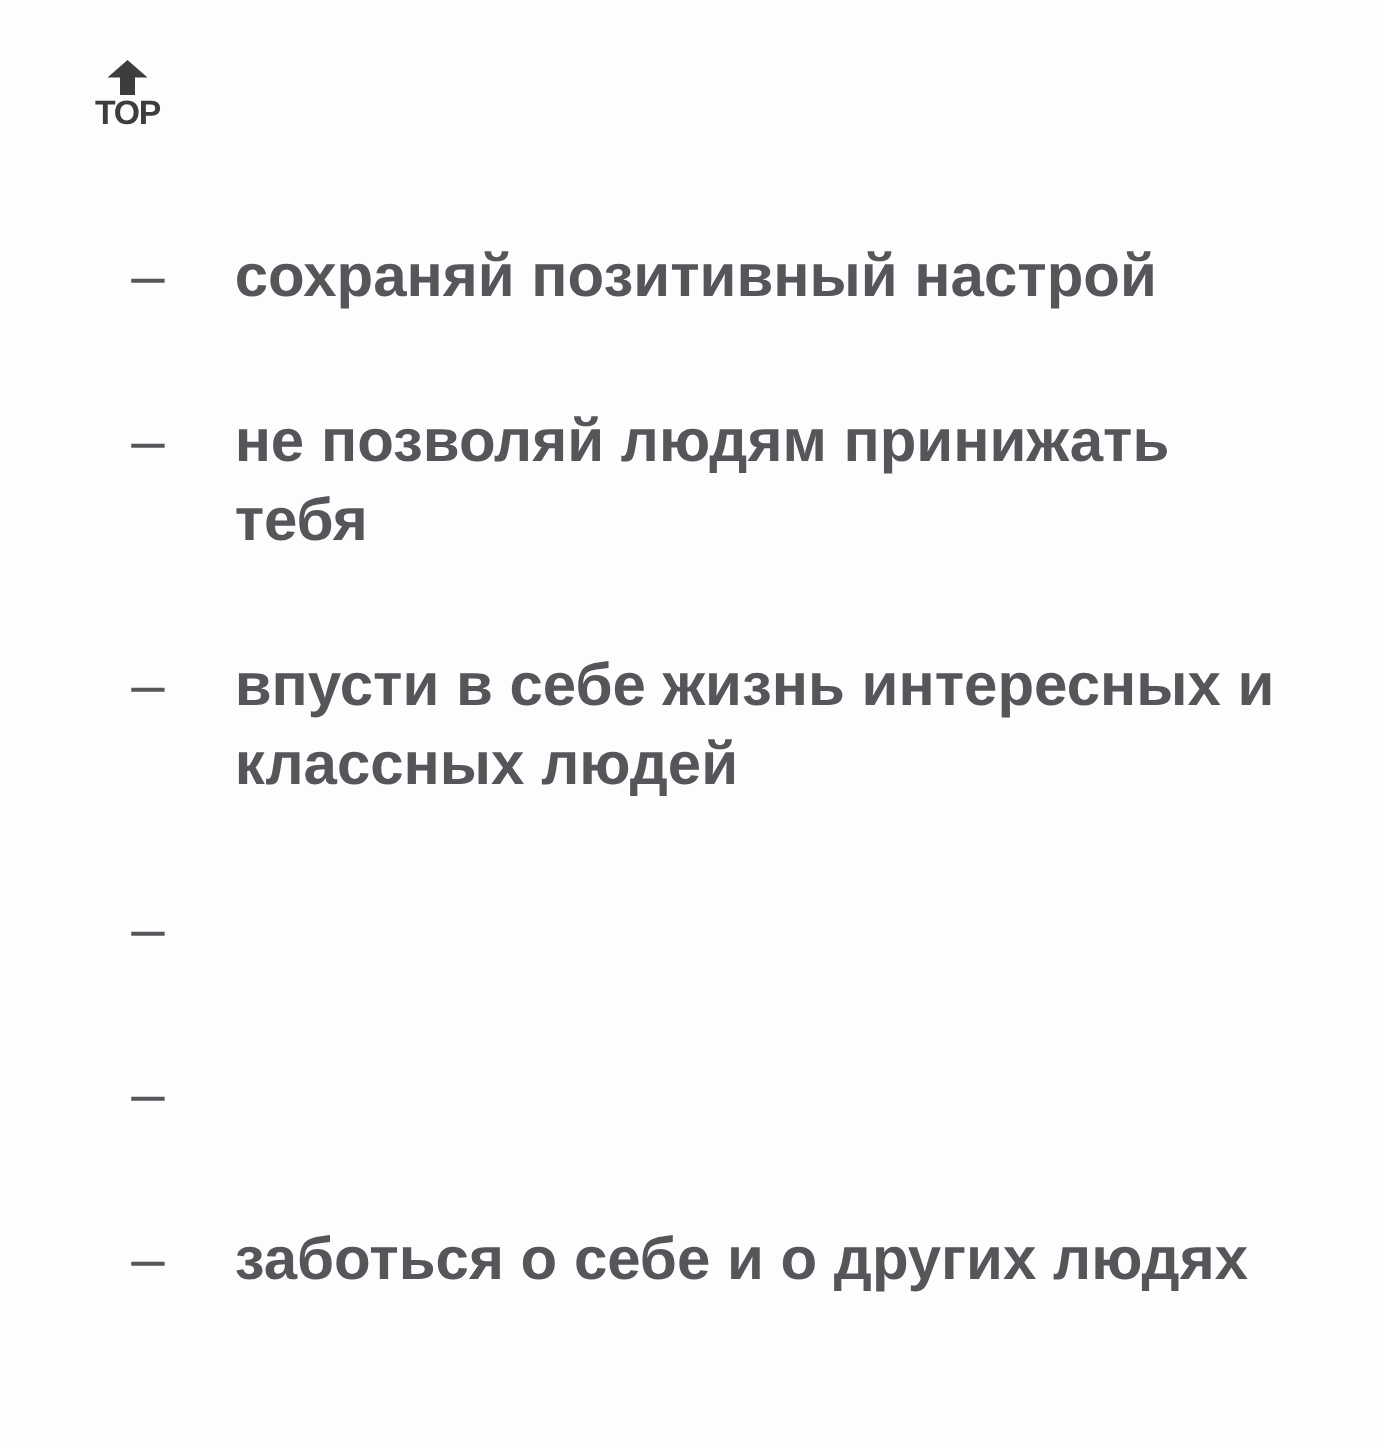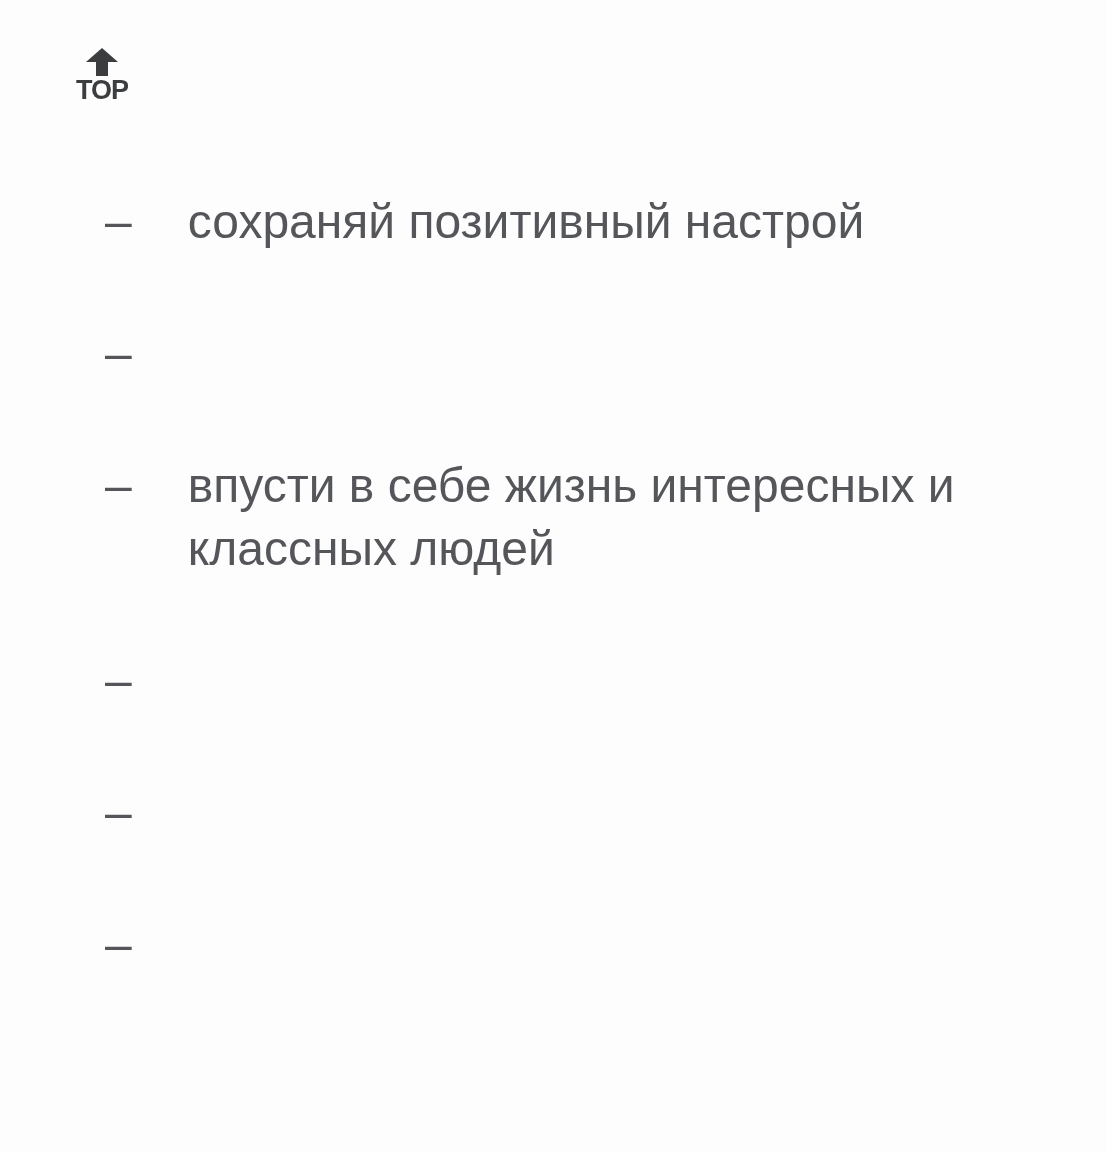--- a/index.html
+++ b/index.html
@@ -66,20 +66,21 @@
     line-height: 63px;
     color: #54565a;
   }
   .tip-dash {
     min-width: 26px;
     flex-shrink: 0;
   }
   .tip-text {
     white-space: pre-line;
     max-width: 900px;
+    font-weight: bold;
   }
 </style>
 </head>
 <body>
 
 <div class="page">
 
   <h1 class="title">
     <span class="top-icon">
       <svg viewBox="0 0 32 28" aria-hidden="true">
@@ -92,34 +93,36 @@
 
   <div class="tips-list">
 
     <div class="tip-item">
       <span class="tip-dash">–</span>
       <span class="tip-text">сохраняй позитивный настрой</span>
     </div>
 
     <div class="tip-item">
       <span class="tip-dash">–</span>
+      <span class="tip-text">не позволяй людям принижать тебя</span>
     </div>
 
     <div class="tip-item">
       <span class="tip-dash">–</span>
       <span class="tip-text">впусти в себе жизнь интересных и
 классных людей</span>
     </div>
 
     <div class="tip-item">
       <span class="tip-dash">–</span>
     </div>
 
     <div class="tip-item">
       <span class="tip-dash">–</span>
     </div>
 
     <div class="tip-item">
       <span class="tip-dash">–</span>
+      <span class="tip-text">заботься о себе и о других людях</span>
     </div>
 
   </div>
 </div>
 
 </body></html>

